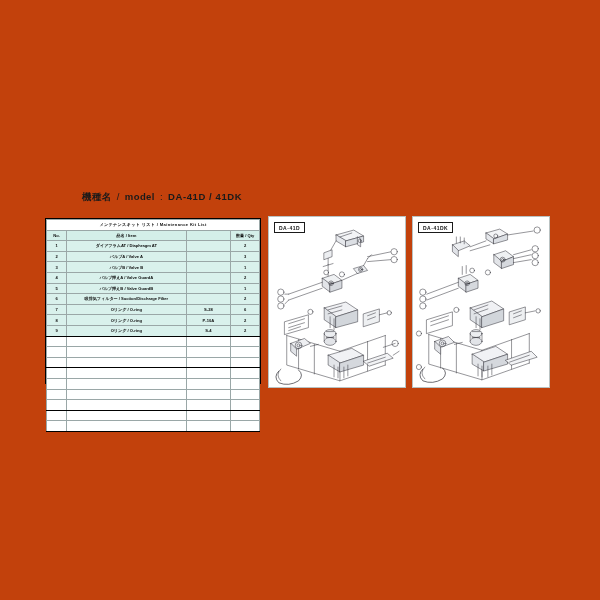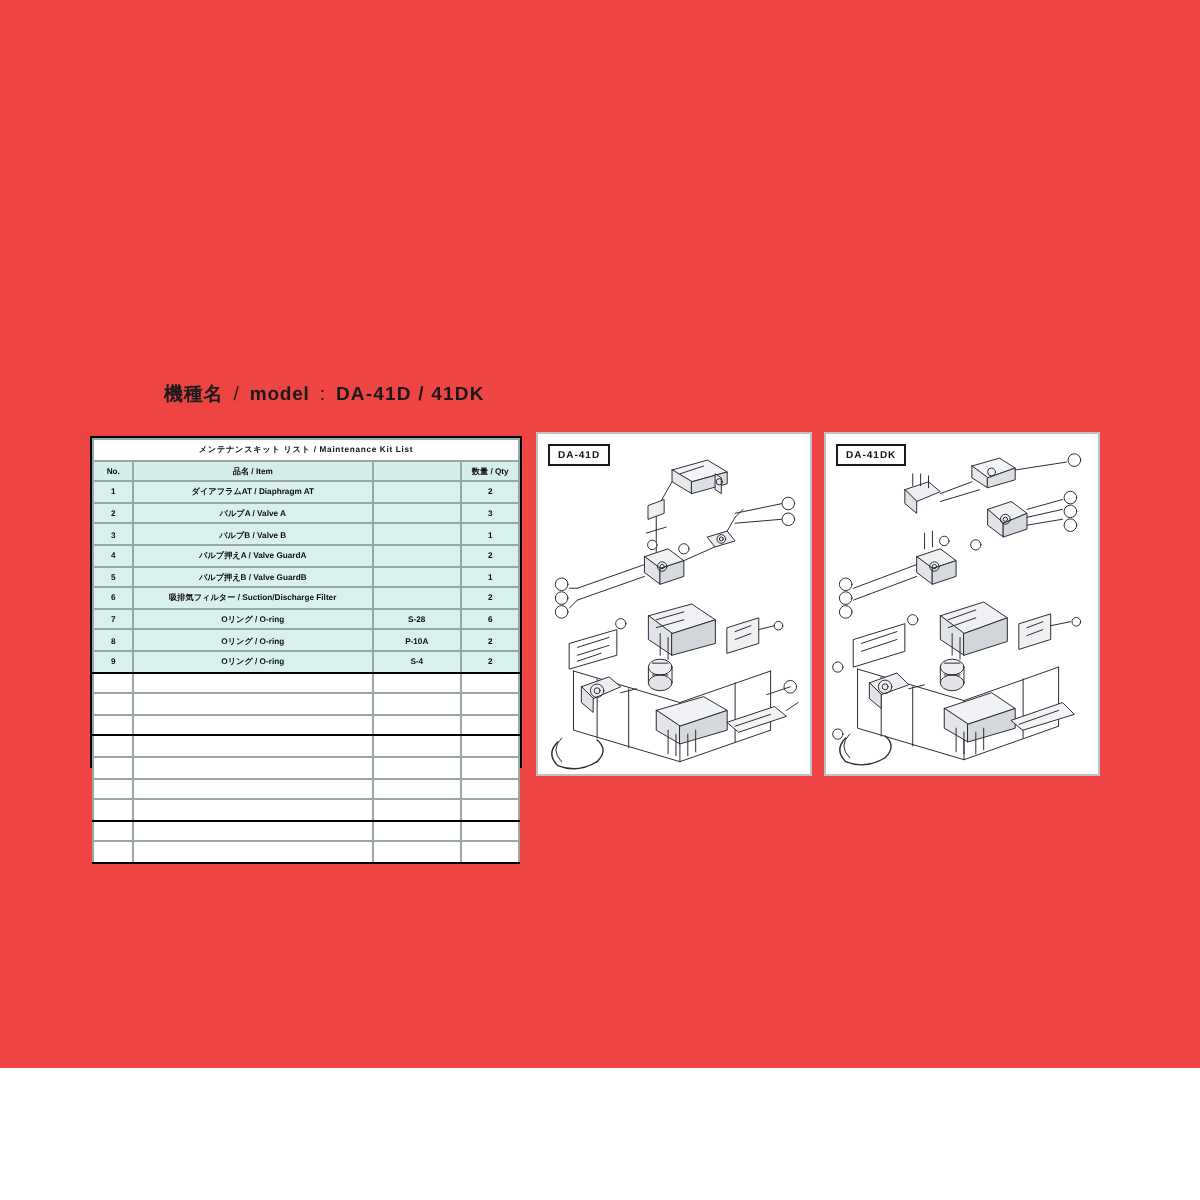--- a/index.html
+++ b/index.html
@@ -13,22 +13,22 @@
     position: relative;
     overflow: hidden;
     font-family: "Liberation Sans", "DejaVu Sans", sans-serif;
     color: #111111;
   }
 
   
   #sheet {
     position: absolute;
     left: 0; top: 0;
-    width: 600px; height: 534px;
-    background: #ef4444;
+    width: 600px; height: 600px;
+    background: #c2410c;
   }
 
   
   #model-line {
     position: absolute;
     left: 82px;
     top: 191px;
     font-size: 9.5px;
     font-weight: bold;
     letter-spacing: 0.4px;

